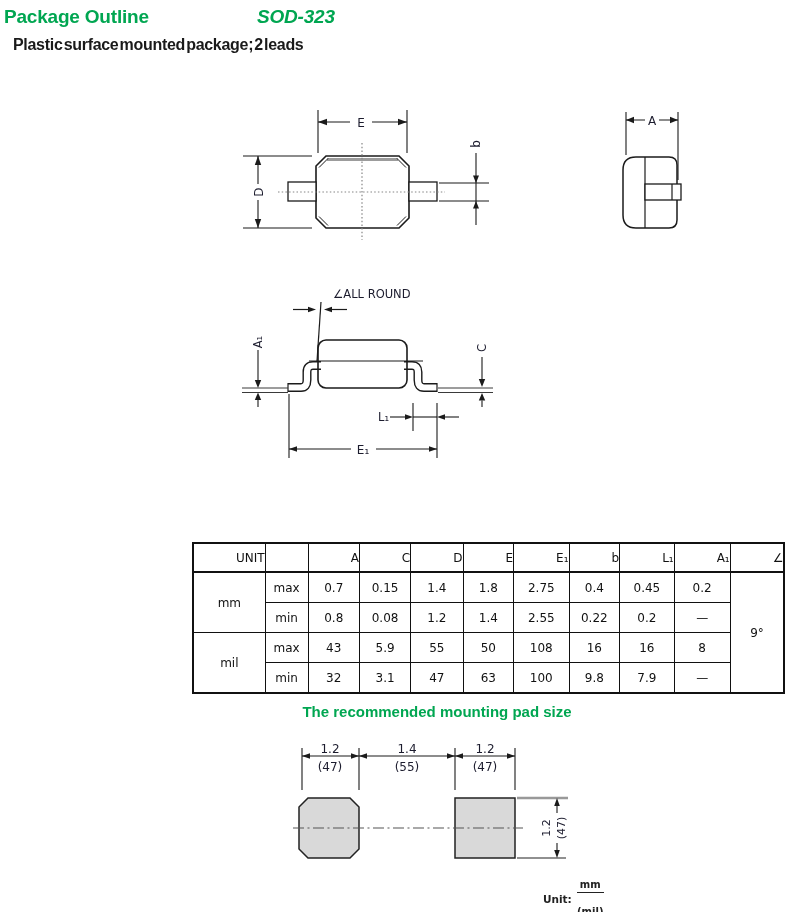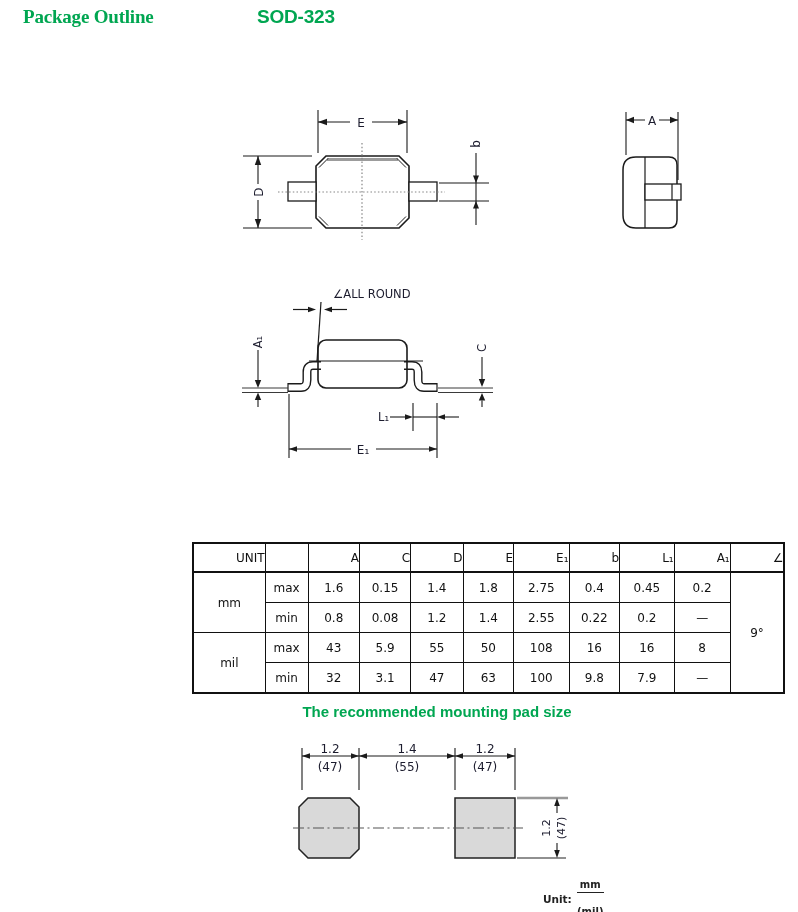--- a/index.html
+++ b/index.html
@@ -25,22 +25,23 @@
   .frac{display:inline-flex;flex-direction:column;align-items:center;line-height:1.05;
         font-size:10px;margin-left:5px;}
   .frac .num{border-bottom:1px solid #222;padding:0 3px 1px 3px;}
   .frac .den{padding-top:14px;}
 </style>
 </head>
 <body>
 
 <div class="page">
 
-  <div class="abs title" style="left:23px;top:6px;font-family:Liberation Serif, serif;">Package Outline</div>
-  <div class="abs title" style="left:257px;top:6px;">SOD-323</div>
+  <div class="abs title" style="left:4px;top:6px;">Package Outline</div>
+  <div class="abs title" style="left:257px;top:6px;font-style:italic;">SOD-323</div>
+  <div class="abs subtitle" style="left:13px;top:36px;">Plastic surface mounted package; 2 leads</div>
 
   <svg class="abs" style="left:238px;top:98px;" width="260" height="160" viewBox="0 0 260 160">
 
     <g>
       <path d="M 88 58 L 161 58 L 171 68 L 171 120 L 161 130 L 88 130 L 78 120 L 78 68 Z" fill="#fff" stroke="#1b1b1b" stroke-width="1.6"></path>
       <line x1="89" y1="61.5" x2="160" y2="61.5" stroke="#9c9c9c" stroke-width="3"></line>
       <g stroke="#1b1b1b" stroke-width="1">
         <line x1="81" y1="69.5" x2="90" y2="60.5"></line>
         <line x1="159" y1="60.5" x2="168" y2="69.5"></line>
         <line x1="168" y1="118.5" x2="159" y2="127.5"></line>
@@ -223,21 +224,21 @@
       <td>E</td>
       <td>E₁</td>
       <td>b</td>
       <td>L₁</td>
       <td>A₁</td>
       <td>∠</td>
     </tr>
     <tr>
       <td rowspan="2">mm</td>
       <td>max</td>
-      <td>1.6</td>
+      <td>0.7</td>
       <td>0.15</td>
       <td>1.4</td>
       <td>1.8</td>
       <td>2.75</td>
       <td>0.4</td>
       <td>0.45</td>
       <td>0.2</td>
       <td rowspan="4" class="angle-cell">9°</td>
     </tr>
     <tr>

